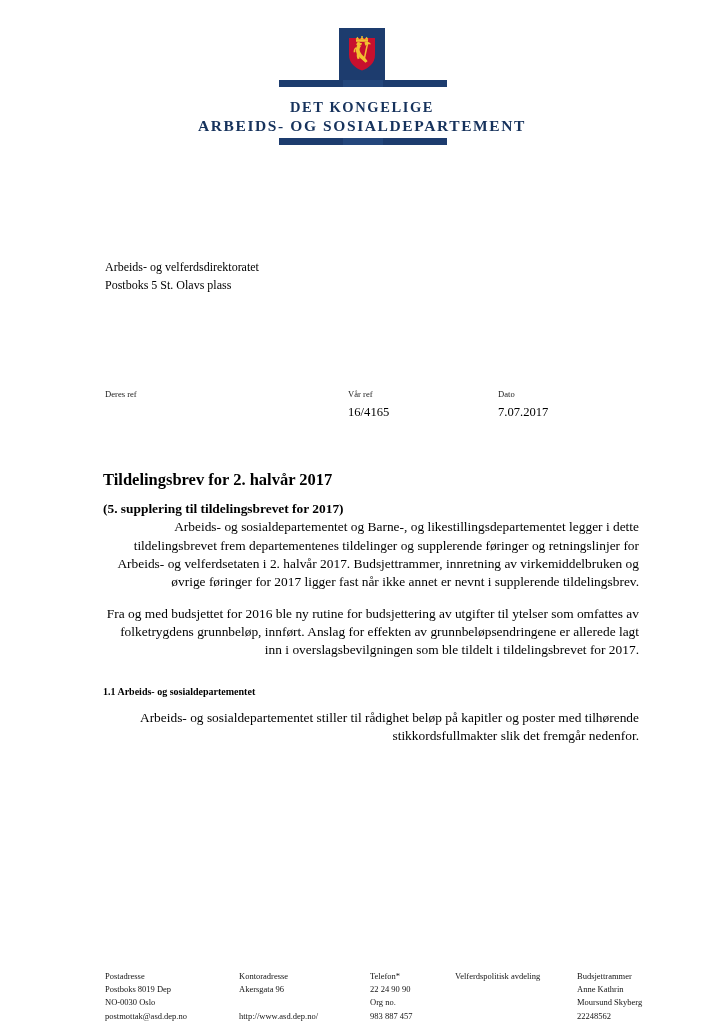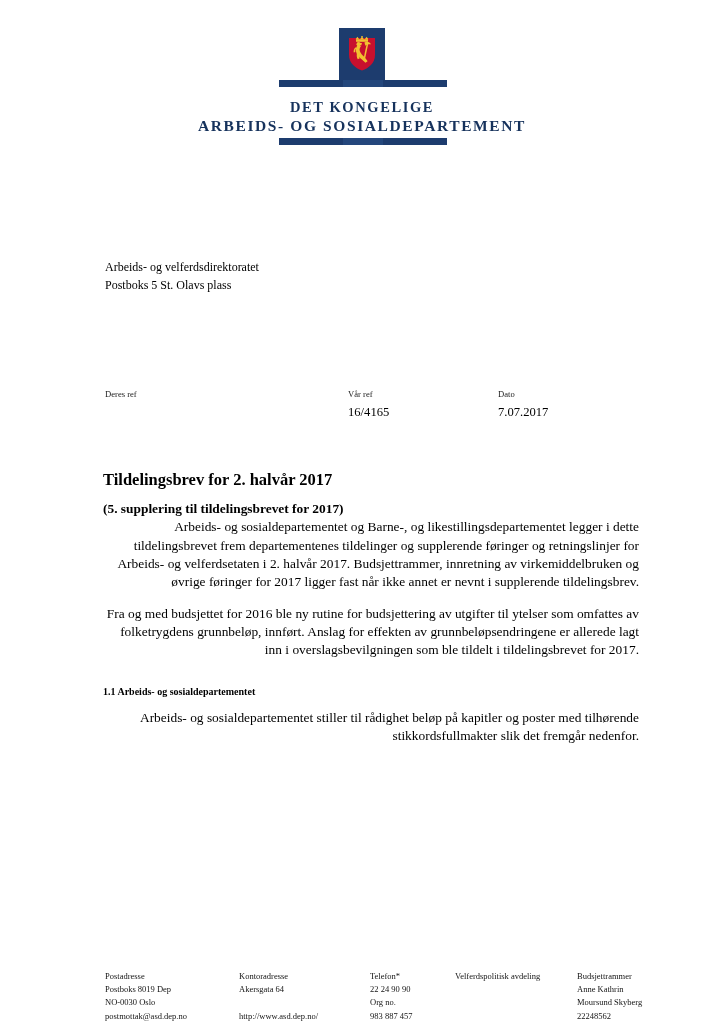--- a/index.html
+++ b/index.html
@@ -262,21 +262,21 @@
 
     <div class="fcol c1">
       <div class="fline">Postadresse</div>
       <div class="fline">Postboks 8019 Dep</div>
       <div class="fline">NO-0030 Oslo</div>
       <div class="fline">postmottak@asd.dep.no</div>
     </div>
 
     <div class="fcol c2">
       <div class="fline">Kontoradresse</div>
-      <div class="fline">Akersgata 64</div>
+      <div class="fline">Akersgata 96</div>
       <div class="fline blank">&nbsp;</div>
       <div class="fline">http://www.asd.dep.no/</div>
     </div>
 
     <div class="fcol c3">
       <div class="fline">Telefon*</div>
       <div class="fline">22 24 90 90</div>
       <div class="fline">Org no.</div>
       <div class="fline">983 887 457</div>
     </div>

